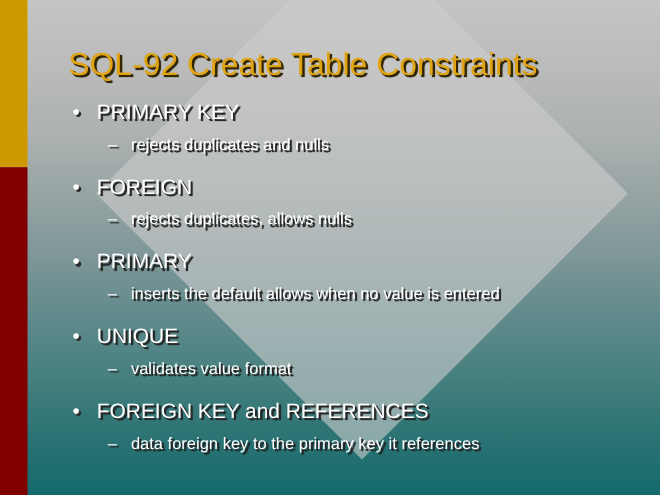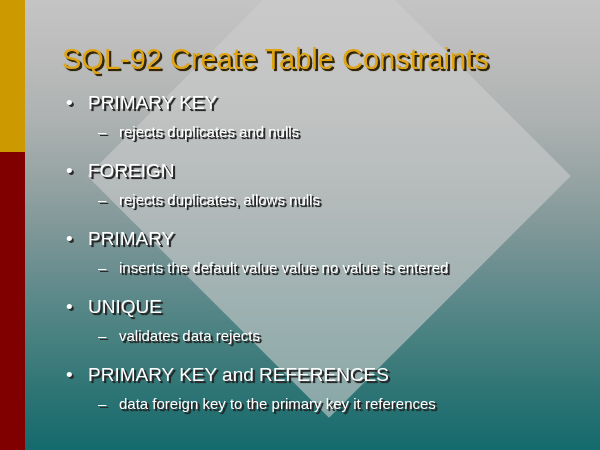--- a/index.html
+++ b/index.html
@@ -171,39 +171,39 @@
         </div>
       </div>
 
       <div class="item">
         <div class="lvl1">
           <span class="bullet">•</span>
           <span>PRIMARY</span>
         </div>
         <div class="lvl2">
           <span class="dash">–</span>
-          <span>inserts the default value value no value is entered</span>
+          <span>inserts the default allows when no value is entered</span>
         </div>
       </div>
 
       <div class="item">
         <div class="lvl1">
           <span class="bullet">•</span>
           <span>UNIQUE</span>
         </div>
         <div class="lvl2">
           <span class="dash">–</span>
-          <span>validates data rejects</span>
-        </div>
-      </div>
-
-      <div class="item">
-        <div class="lvl1">
-          <span class="bullet">•</span>
-          <span>PRIMARY KEY and REFERENCES</span>
+          <span>validates value format</span>
+        </div>
+      </div>
+
+      <div class="item">
+        <div class="lvl1">
+          <span class="bullet">•</span>
+          <span>FOREIGN KEY and REFERENCES</span>
         </div>
         <div class="lvl2">
           <span class="dash">–</span>
           <span>data foreign key to the primary key it references</span>
         </div>
       </div>
 
     </div>
   </div>
 </div>

